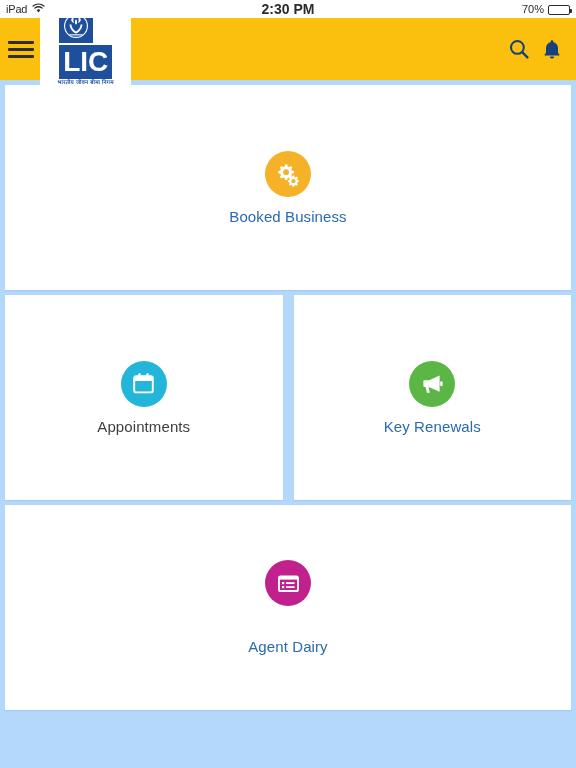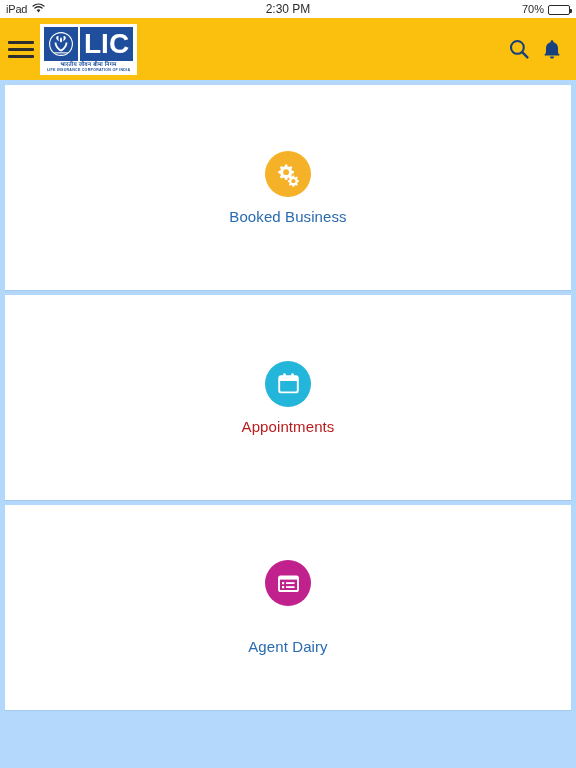--- a/index.html
+++ b/index.html
@@ -31,22 +31,22 @@
     display: flex;
     align-items: flex-end;
     gap: 5px;
   }
   .sb-device { font-size: 11px; letter-spacing: -0.2px; }
   .wifi-icon { display: block; }
   .sb-center {
     position: absolute;
     left: 0; right: 0;
     text-align: center;
-    font-size: 12px;
-    font-weight: normal;
+    font-size: 14px;
+    font-weight: bold;
     pointer-events: none;
   }
   .sb-right {
     margin-left: auto;
     display: flex;
     align-items: flex-end;
     gap: 4px;
     font-size: 11px;
     z-index: 2;
   }
@@ -107,20 +107,21 @@
     padding: 2px 3px 1px 3px;
     display: flex;
     flex-direction: column;
     align-items: center;
     flex: 0 0 auto;
   }
   .logo-top {
     display: flex;
     align-items: stretch;
     gap: 2px;
+    flex-direction: column;
   }
   .logo-emblem {
     width: 34px;
     height: 34px;
     background: #1f4f9c;
     display: flex;
     align-items: center;
     justify-content: center;
   }
   .logo-word {
@@ -318,23 +319,34 @@
     <div class="tile">
       <div class="tile-icon" style="background:#23b6da">
         <svg width="25" height="25" viewBox="0 0 25 25">
           <rect x="3.2" y="5.2" width="18.6" height="16.2" rx="2.0" fill="none" stroke="#ffffff" stroke-width="1.9"></rect>
           <rect x="3.2" y="5.2" width="18.6" height="4.6" rx="2.0" fill="#ffffff"></rect>
           <rect x="3.2" y="7.6" width="18.6" height="2.4" fill="#ffffff"></rect>
           <rect x="7.2" y="2.3" width="2.6" height="5.0" rx="1.3" fill="#ffffff"></rect>
           <rect x="15.2" y="2.3" width="2.6" height="5.0" rx="1.3" fill="#ffffff"></rect>
         </svg>
       </div>
-      <div class="tile-label" style="color: #b91c1c;">Appointments</div>
-    </div>
-
+      <div class="tile-label" style="color: #404040;">Appointments</div>
+    </div>
+
+    <div class="tile">
+      <div class="tile-icon" style="background:#5cb646">
+        <svg width="26" height="26" viewBox="0 0 26 26">
+          <path d="M20.6 4.6 L20.6 20.8 L9.6 15.9 L9.6 9.5 Z" fill="#ffffff"></path>
+          <rect x="4.4" y="9.3" width="5.6" height="6.8" rx="1.0" fill="#ffffff"></rect>
+          <path d="M6.6 16.1 L9.6 16.1 L10.8 21.8 L7.9 21.8 Z" fill="#ffffff"></path>
+          <rect x="21.2" y="10.2" width="2.4" height="5.0" rx="1.2" fill="#ffffff"></rect>
+        </svg>
+      </div>
+      <div class="tile-label" style="color: rgb(42, 106, 176);">Key Renewals</div>
+    </div>
 
   </div>
 
   <div class="grid-row">
 
     <div class="tile tile-wide">
       <div class="tile-icon" style="background:#c0218c">
         <svg width="25" height="25" viewBox="0 0 25 25">
           <rect x="3.0" y="5.4" width="19.0" height="14.6" rx="1.6" fill="none" stroke="#ffffff" stroke-width="1.9"></rect>
           <rect x="3.0" y="5.4" width="19.0" height="3.2" fill="#ffffff"></rect>

